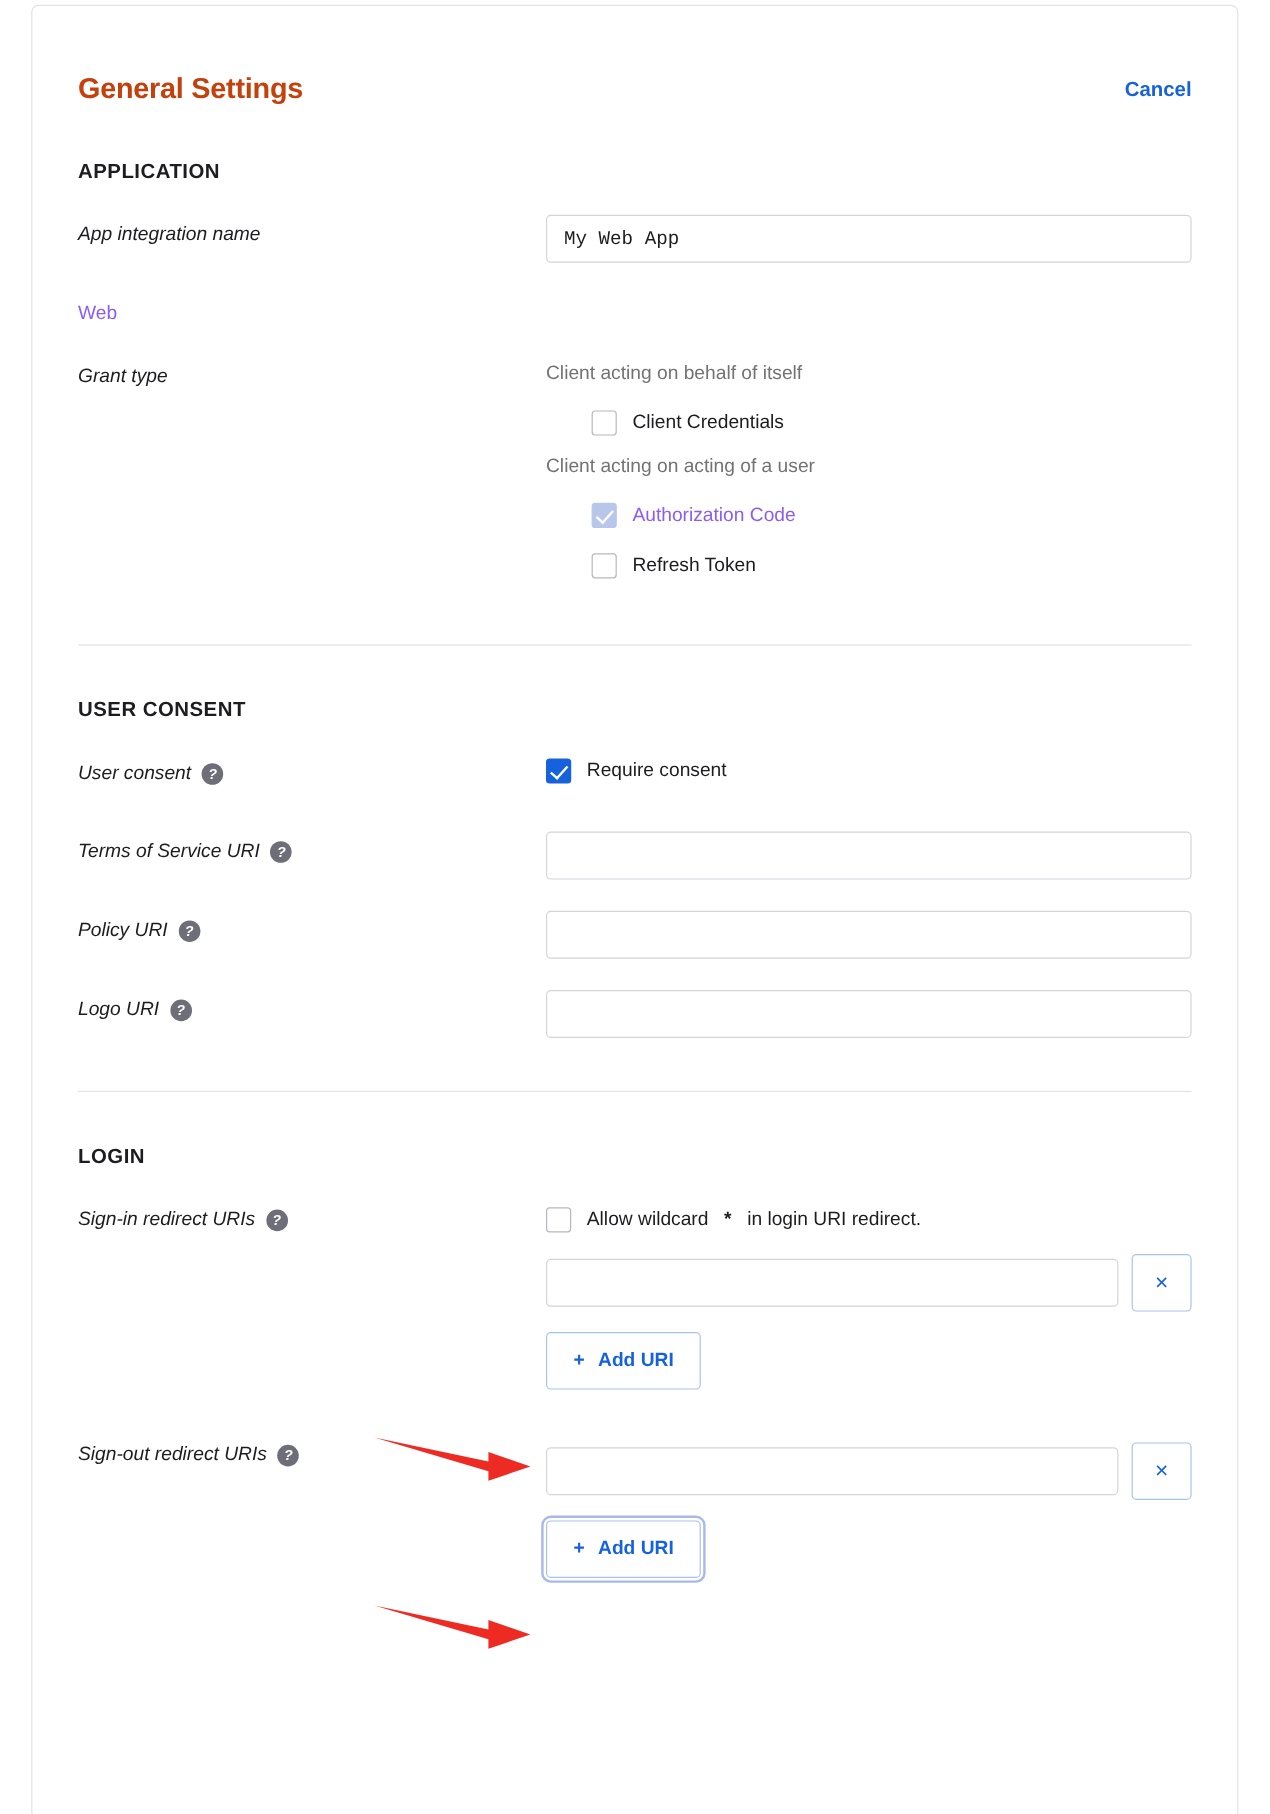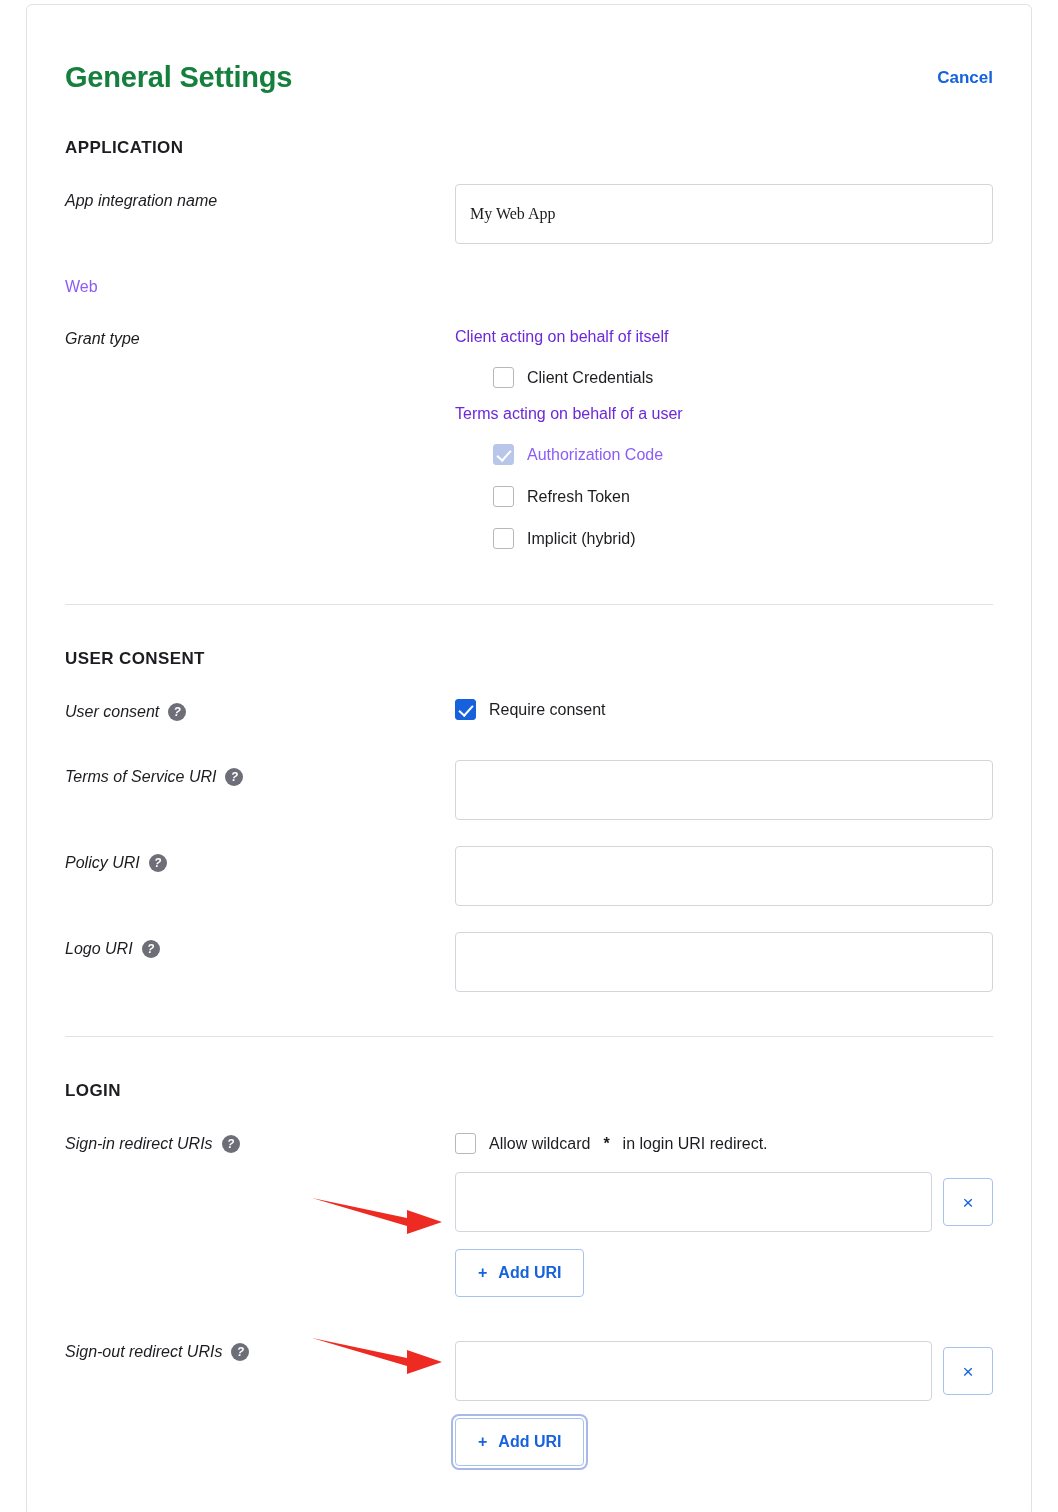--- a/index.html
+++ b/index.html
@@ -27,23 +27,23 @@
     padding: 0 38px;
   }
   
   .panel-header {
     display: flex;
     align-items: center;
     justify-content: space-between;
     padding-top: 56px;
   }
   .panel-title {
-    font-size: 29px;
-    font-weight: bold;
-    color: #15803d;
+    font-size: 24px;
+    font-weight: bold;
+    color: #c2410c;
     letter-spacing: -0.2px;
   }
   .cancel-link {
     font-size: 17px;
     font-weight: bold;
     color: #1662dd;
     cursor: pointer;
   }
   
   .section-title {
@@ -90,39 +90,39 @@
     color: #ffffff;
     font-size: 12px;
     font-weight: bold;
     line-height: 1;
     flex: 0 0 18px;
     cursor: pointer;
   }
   
   .text-input {
     width: 100%;
-    height: 60px;
+    height: 40px;
     border: 1px solid #d4d4dc;
     border-radius: 4px;
     font-size: 16px;
     color: #1d1d21;
     padding: 0 14px;
     background: #ffffff;
-    font-family: Liberation Serif, serif;
+    font-family: Liberation Mono, monospace;
     outline: none;
   }
   .static-value {
     font-size: 16px;
     color: #8b5cf6;
     padding-top: 8px;
   }
   
   .group-label {
     font-size: 16px;
-    color: #6d28d9;
+    color: #737373;
     padding-top: 6px;
     margin-bottom: 6px;
   }
   .cb-row {
     display: flex;
     align-items: center;
     gap: 13px;
     margin: 14px 0;
   }
   .cb-row.tight { margin: 21px 0 11px 38px; }
@@ -240,36 +240,32 @@
   <div class="row">
     <div class="row-label">Grant type</div>
     <div class="row-control">
       <div class="group-label">Client acting on behalf of itself</div>
 
       <div class="cb-row tight">
         <span class="cb"></span>
         <span class="cb-label">Client Credentials</span>
       </div>
 
-      <div class="group-label">Terms acting on behalf of a user</div>
+      <div class="group-label">Client acting on acting of a user</div>
 
       <div class="cb-row tight">
         <span class="cb checked-disabled"></span>
         <span class="cb-label muted">Authorization Code</span>
       </div>
 
       <div class="cb-row tight">
         <span class="cb"></span>
         <span class="cb-label">Refresh Token</span>
       </div>
 
-      <div class="cb-row tight">
-        <span class="cb"></span>
-        <span class="cb-label">Implicit (hybrid)</span>
-      </div>
     </div>
   </div>
 
   <div class="divider"></div>
 
   <div class="section-title">USER CONSENT</div>
 
   <div class="row">
     <div class="row-label">
       <span>User consent</span>

